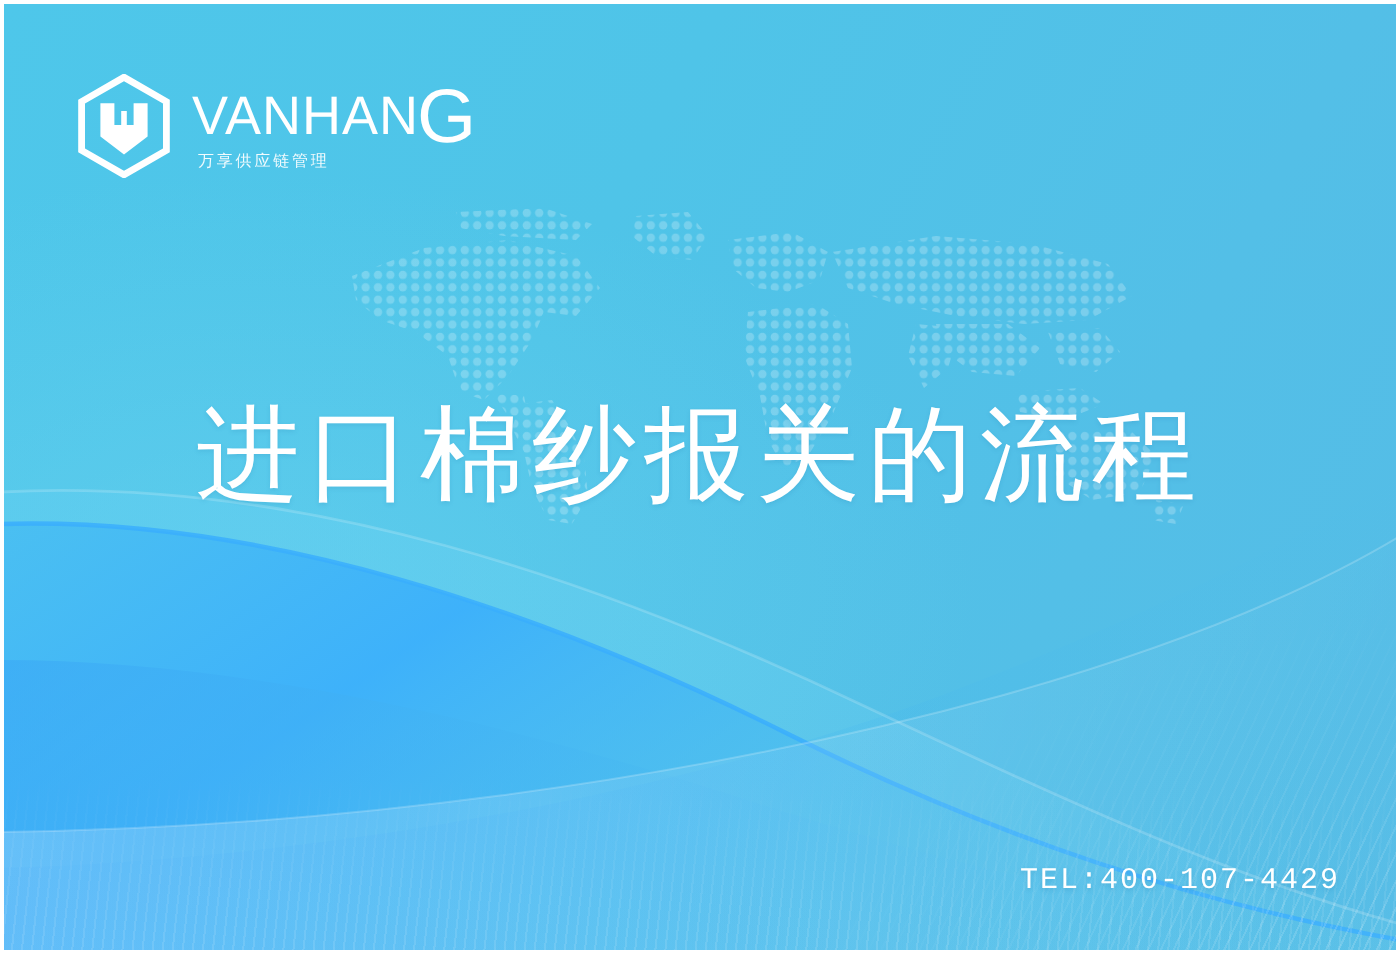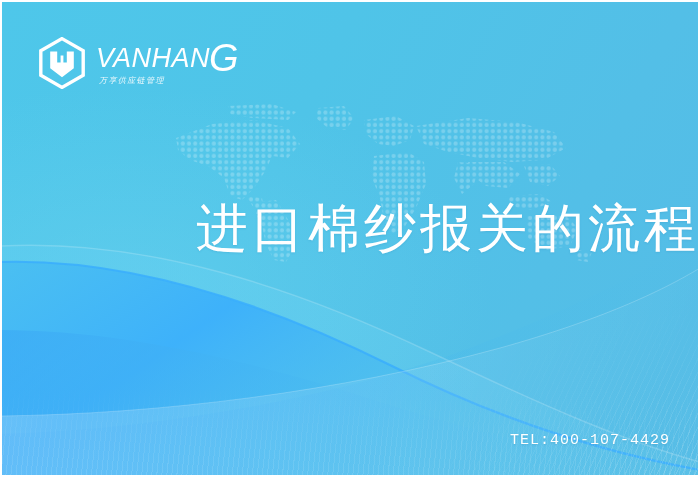--- a/index.html
+++ b/index.html
@@ -57,21 +57,21 @@
         rgba(255,255,255,.13) 0px,
         rgba(255,255,255,.13) 1px,
         rgba(255,255,255,0) 1px,
         rgba(255,255,255,0) 5px);
     -webkit-mask-image:linear-gradient(to top, rgba(0,0,0,.9), rgba(0,0,0,0));
             mask-image:linear-gradient(to top, rgba(0,0,0,.9), rgba(0,0,0,0));
   }
   
   .logo{
     position:absolute;left:36px;top:37px;
-    display:flex;align-items:center;gap:8px;font-style:italic;
+    display:flex;align-items:center;gap:8px;
   }
   .logo-mark{width:52px;height:52px;display:block;flex:none;}
   .logo-word{position:relative;height:40px;}
   .logo-word .latin{
     display:block;
     font-size:27px;
     letter-spacing:.5px;
     color:#ffffff;
     line-height:30px;
     font-weight:400;
@@ -90,21 +90,21 @@
     left:3px;top:32px;
     font-size:8px;
     letter-spacing:1.4px;
     color:rgba(255,255,255,.92);
     white-space:nowrap;
   }
   
   .title{
     position:absolute;
     left:0;right:0;top:197px;
-    text-align:right;
+    text-align:center;
     color:#ffffff;
     font-size:52px;
     line-height:62px;
     letter-spacing:4px;
     font-weight:400;
     text-shadow:0 1px 2px rgba(40,130,175,.18);
   }
   
   .tel{
     position:absolute;

